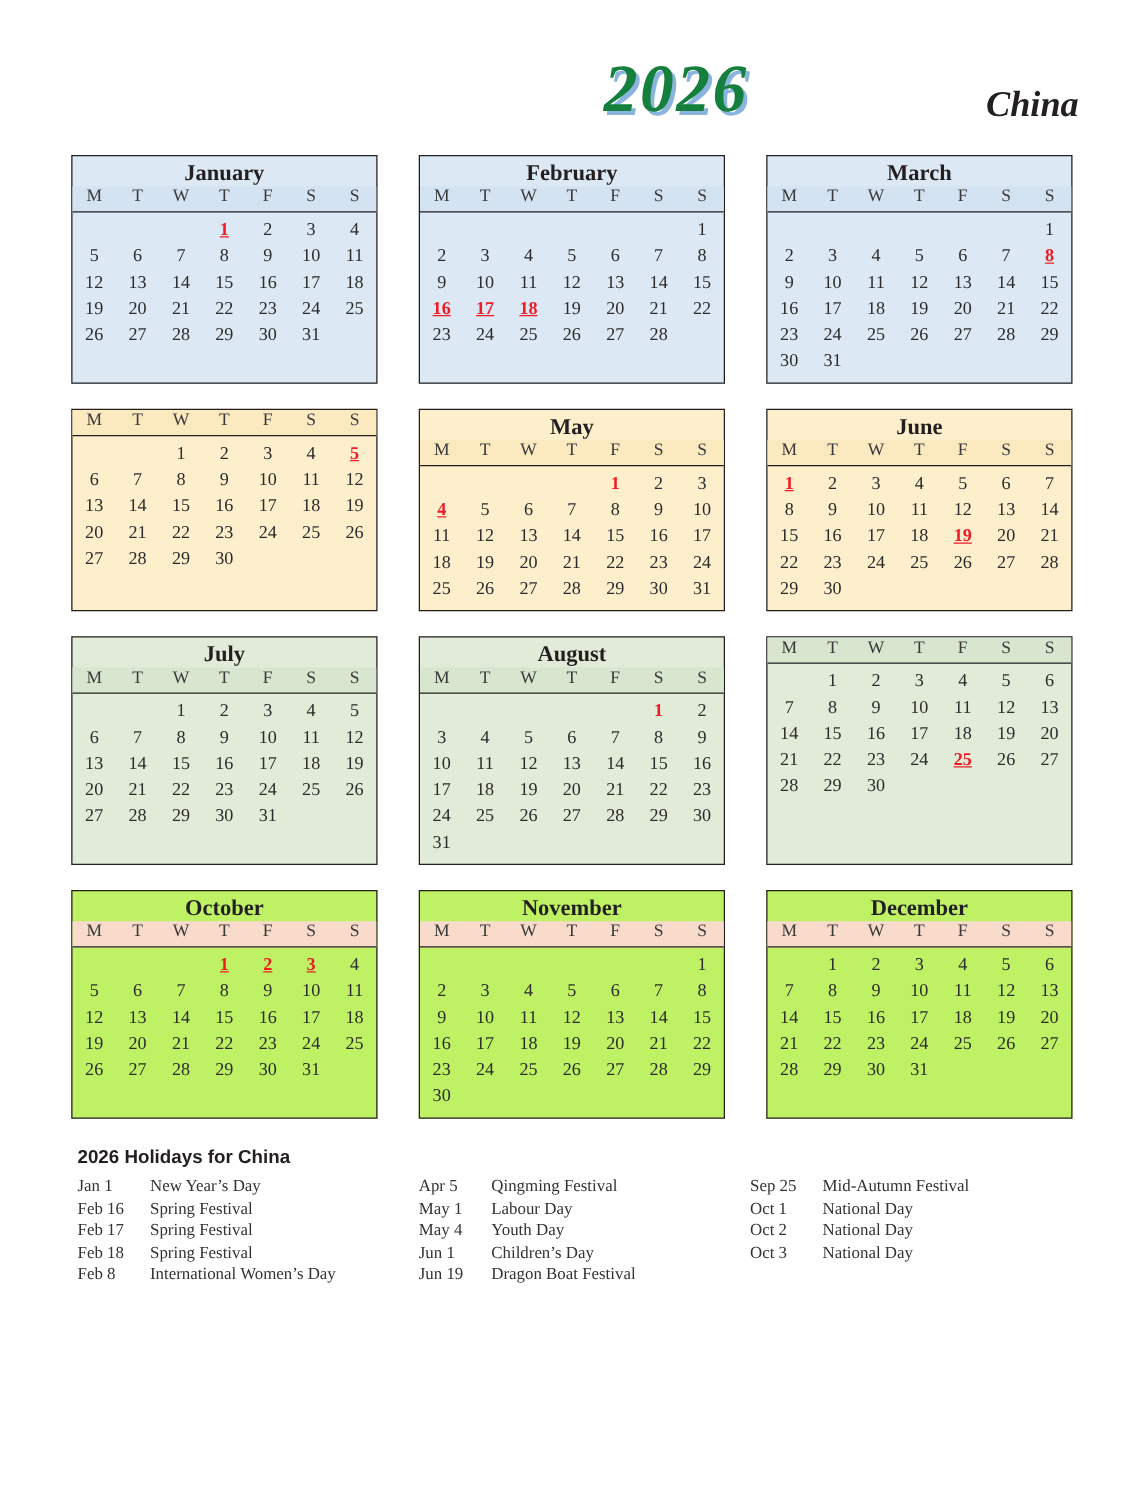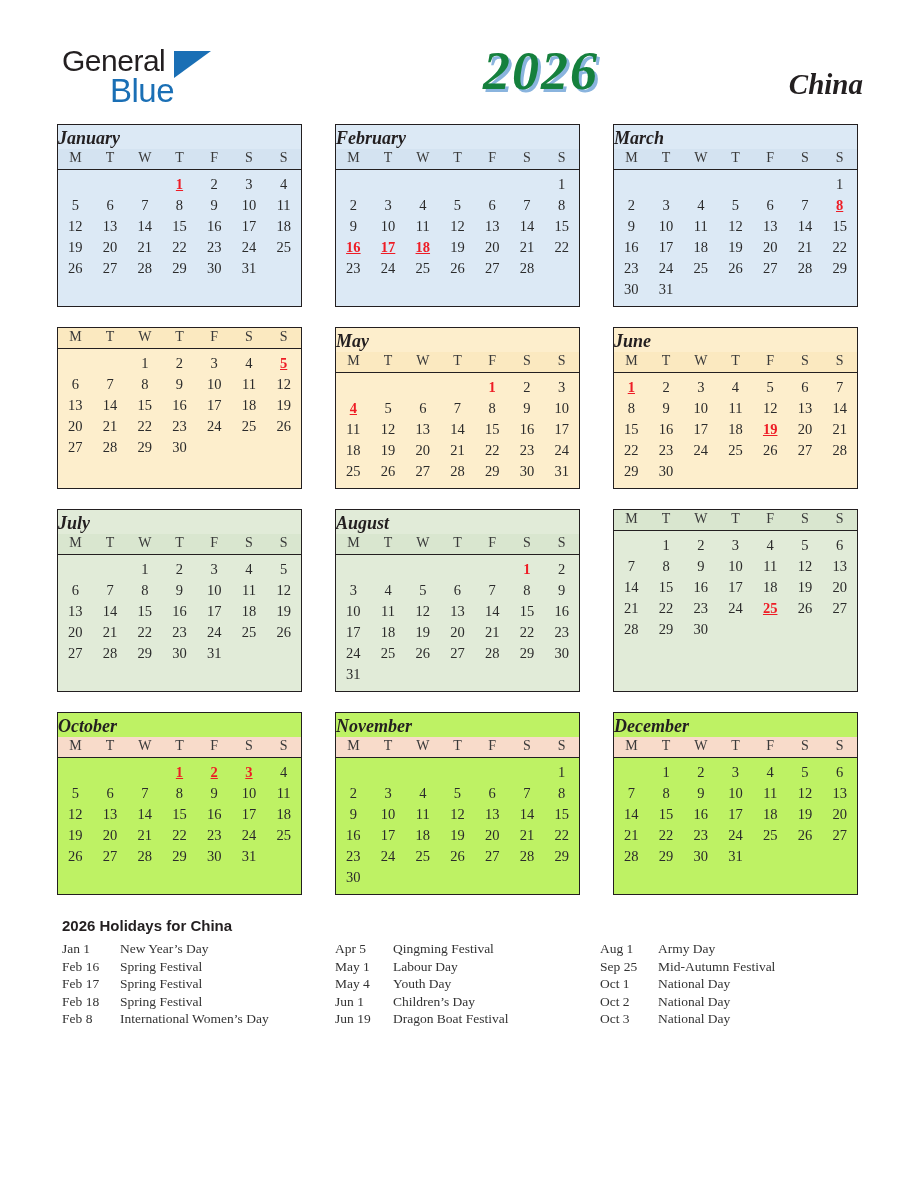--- a/index.html
+++ b/index.html
@@ -89,23 +89,23 @@
     grid-template-columns: repeat(3, 245px);
     column-gap: 33px;
     row-gap: 20px;
     justify-content: start;
   }
   .month {
     border: 1px solid #231f20;
     box-sizing: border-box;
   }
   .month-title {
+    text-align: center;
     font-size: 18px;
     font-weight: bold;
-    font-style: italic;
     padding: 4px 0 2px 0;
     line-height: 18px;
   }
   .dow-row {
     display: grid;
     grid-template-columns: repeat(7, 1fr);
     border-bottom: 1.5px solid #231f20;
     padding-bottom: 3px;
   }
   .dow {
@@ -169,25 +169,20 @@
     color: #333333;
     justify-content: space-between;
   }
   .hdate { width: 58px; flex: none; }
   .hname { flex: 1; }
 </style>
 </head>
 <body>
 
 <div class="header">
-  <div class="logo">
-    <span class="logo-general">General</span>
-    <span class="logo-tri"></span>
-    <span class="logo-blue">Blue</span>
-  </div>
   <div class="year">2026</div>
   <div class="country">China</div>
 </div>
 
 <div class="months">
     <div class="month pal-blue">
       <div class="month-title">January</div>
       <div class="dow-row">
         <div class="dow">M</div>
         <div class="dow">T</div>
@@ -837,24 +832,20 @@
           <span class="hdate">Jun 1</span>
           <span class="hname">Children’s Day</span>
         </div>
         <div class="hrow">
           <span class="hdate">Jun 19</span>
           <span class="hname">Dragon Boat Festival</span>
         </div>
       </div>
       <div>
         <div class="hrow">
-          <span class="hdate">Aug 1</span>
-          <span class="hname">Army Day</span>
-        </div>
-        <div class="hrow">
           <span class="hdate">Sep 25</span>
           <span class="hname">Mid-Autumn Festival</span>
         </div>
         <div class="hrow">
           <span class="hdate">Oct 1</span>
           <span class="hname">National Day</span>
         </div>
         <div class="hrow">
           <span class="hdate">Oct 2</span>
           <span class="hname">National Day</span>

